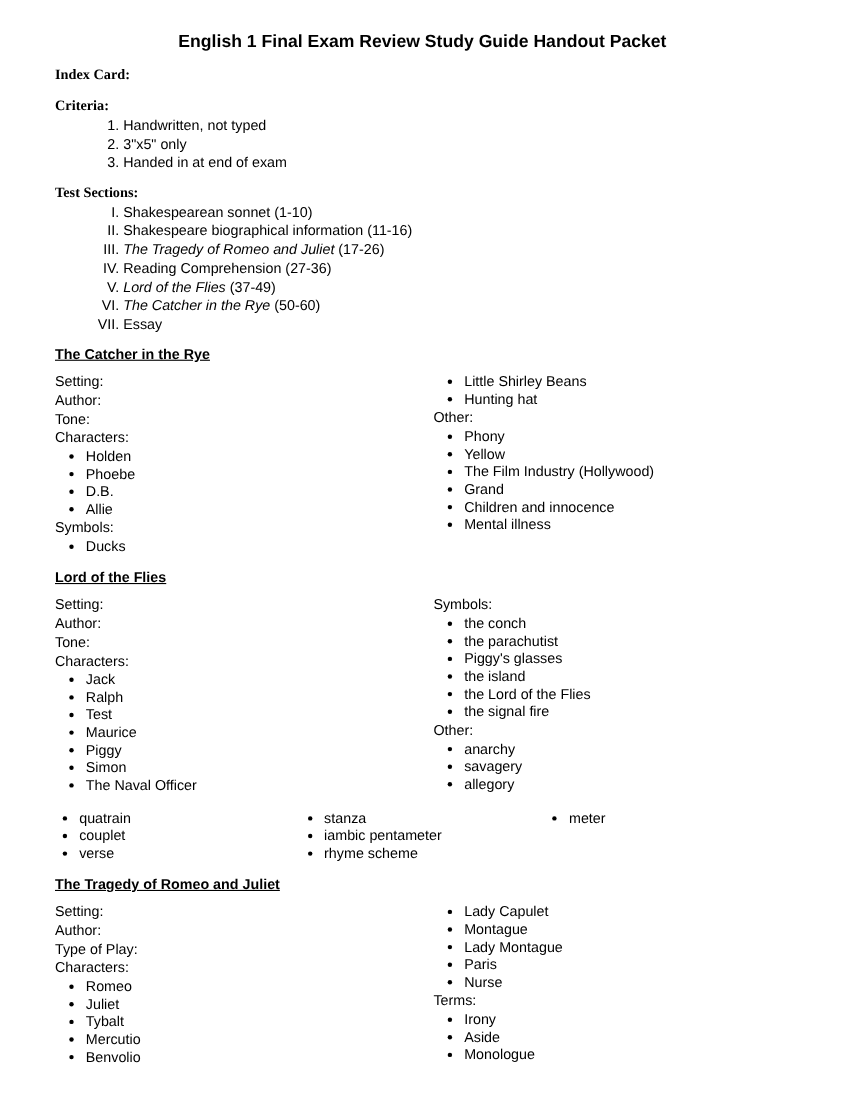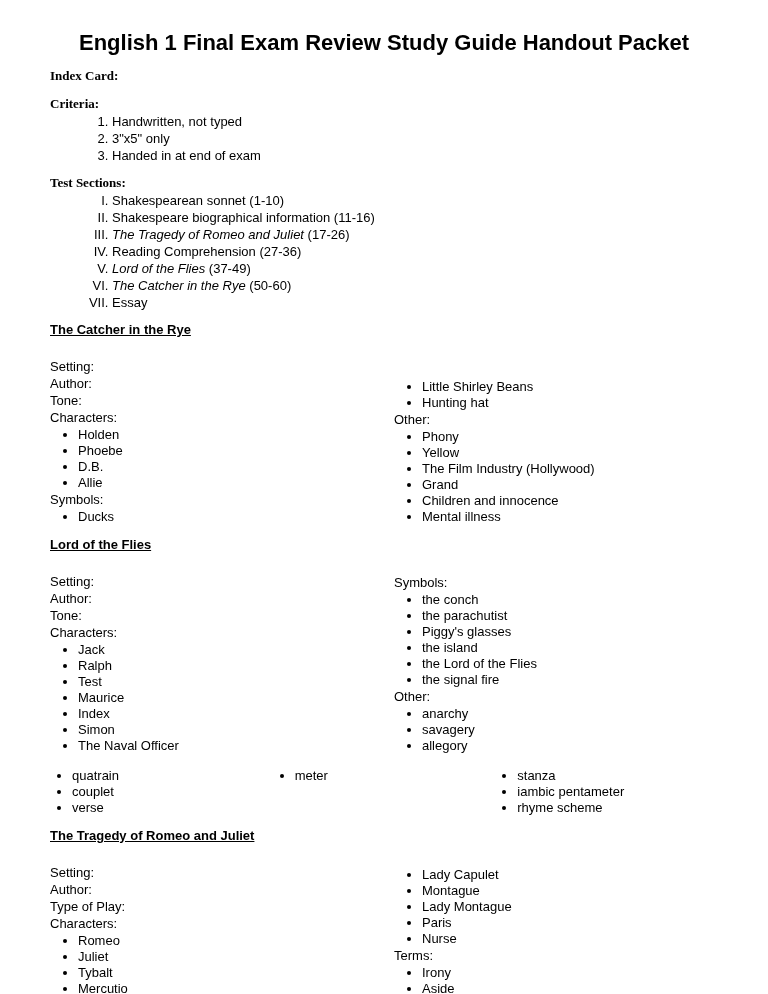--- a/index.html
+++ b/index.html
@@ -11,21 +11,21 @@
       background: #fff;
       color: #000;
       font-family: Arial, Helvetica, sans-serif;
       font-size: 13px;
       padding: 30px 50px;
       width: 768px;
       min-height: 994px;
     }
     h1.main-title {
       text-align: center;
-      font-size: 22px;
+      font-size: 16px;
       font-weight: bold;
       margin-bottom: 12px;
     }
     .section-title {
       font-weight: bold;
       font-family: Liberation Serif, serif;
     }
     p {
       margin-bottom: 4px;
     }
@@ -42,22 +42,21 @@
     }
     .roman-list {
       list-style-type: upper-roman;
     }
     .roman-list li em {
       font-style: italic;
     }
     .two-col {
       display: flex;
       gap: 0;
-      margin-top: 20px;
-      align-items: flex-end;
+      margin-top: 8px;
     }
     .col-left {
       width: 50%;
       padding-right: 10px;
     }
     .col-right {
       width: 50%;
       padding-left: 10px;
     }
     ul {
@@ -164,21 +163,21 @@
     <div class="col-left">
       <p class="sub-label">Setting:</p>
       <p class="sub-label">Author:</p>
       <p class="sub-label">Tone:</p>
       <p class="sub-label">Characters:</p>
       <ul>
         <li>Jack</li>
         <li>Ralph</li>
         <li>Test</li>
         <li>Maurice</li>
-        <li>Index</li>
+        <li>Piggy</li>
         <li>Simon</li>
         <li>The Naval Officer</li>
       </ul>
     </div>
     <div class="col-right">
       <p class="sub-label">Symbols:</p>
       <ul>
         <li>the conch</li>
         <li>the parachutist</li>
         <li>Piggy's glasses</li>
@@ -200,28 +199,28 @@
   <div class="sonnet-row">
     <div class="sonnet-col">
       <ul>
         <li>quatrain</li>
         <li>couplet</li>
         <li>verse</li>
       </ul>
     </div>
     <div class="sonnet-col">
       <ul>
-        <li>meter</li>
-      </ul>
-    </div>
-    <div class="sonnet-col">
-      <ul>
         <li>stanza</li>
         <li>iambic pentameter</li>
         <li>rhyme scheme</li>
+      </ul>
+    </div>
+    <div class="sonnet-col">
+      <ul>
+        <li>meter</li>
       </ul>
     </div>
   </div>
 </div>
 
 <div class="block">
   <span class="underline-bold">The Tragedy of Romeo and Juliet</span>
   <div class="two-col">
     <div class="col-left">
       <p class="sub-label">Setting:</p>

